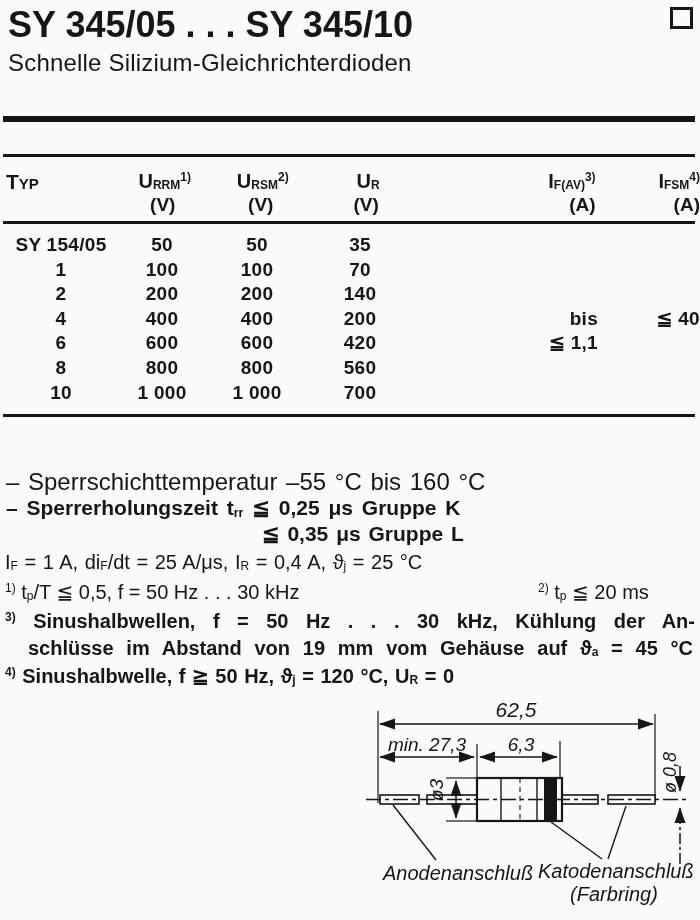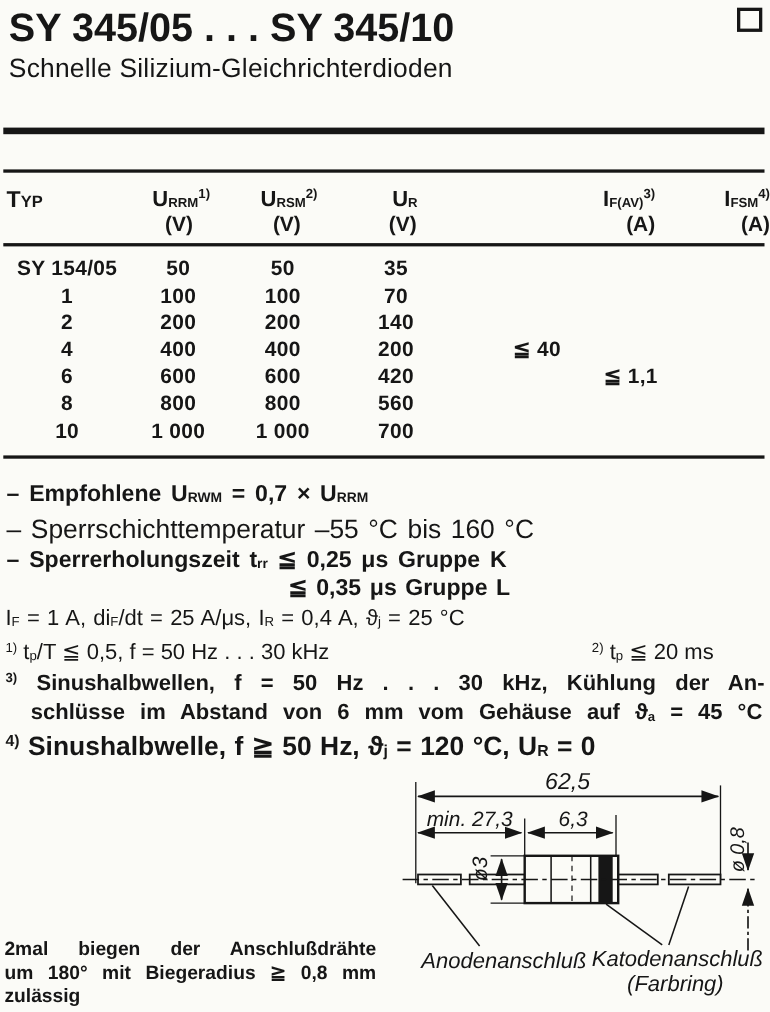--- a/index.html
+++ b/index.html
@@ -43,21 +43,21 @@
   .note{white-space:nowrap;}
   .n1{left:6px;top:437px;font-size:21px;font-weight:bold;word-spacing:3px;}
   .n2{left:6px;top:468px;font-size:24px;font-weight:400;word-spacing:2px;}
   .n3{left:6px;top:496px;font-size:21px;font-weight:bold;word-spacing:3px;}
   .n4{left:262px;top:522px;font-size:21px;font-weight:bold;word-spacing:2px;text-align:center;}
   .cond{left:5px;top:551px;font-size:20px;font-weight:400;word-spacing:1px;white-space:nowrap;}
   .f1{left:5px;top:580px;font-size:20px;font-weight:400;white-space:nowrap;}
   .f2{left:538px;top:580px;font-size:20px;font-weight:400;white-space:nowrap;}
   .f3a{left:5px;top:610px;width:690px;font-size:20px;font-weight:bold;text-align:justify;text-align-last:justify;white-space:nowrap;}
   .f3b{left:28px;top:637px;width:665px;font-size:20px;font-weight:bold;text-align:justify;text-align-last:justify;white-space:nowrap;}
-  .f4{left:5px;top:664px;font-size:24px;font-weight:bold;word-spacing:1px;white-space:nowrap;text-align:right;}
+  .f4{left:5px;top:664px;font-size:20px;font-weight:bold;word-spacing:1px;white-space:nowrap;text-align:right;}
 
   .bend{left:4px;top:852px;width:338px;font-size:17.5px;font-weight:bold;line-height:21.5px;}
   .bend .jl{text-align:justify;text-align-last:justify;}
 
   .drawing{left:0;top:0;width:700px;height:920px;pointer-events:none;}
   .dtext{font-family:"Liberation Sans",sans-serif;font-style:italic;fill:#161616;}
 </style>
 </head>
 <body>
 
@@ -121,20 +121,21 @@
       <div class="c2 ra">200</div>
       <div class="c3 ra">200</div>
       <div class="c4 ra">140</div>
       <div class="c6 ce"></div>
     </div>
     <div class="trow">
       <div class="c1 ra">4</div>
       <div class="c2 ra">400</div>
       <div class="c3 ra">400</div>
       <div class="c4 ra">200</div>
+      <div class="c5 ce">bis</div>
       <div class="c6 ce">≦ 40</div>
     </div>
     <div class="trow">
       <div class="c1 ra">6</div>
       <div class="c2 ra">600</div>
       <div class="c3 ra">600</div>
       <div class="c4 ra">420</div>
       <div class="c5 ce">≦ 1,1</div>
       <div class="c6 ce"></div>
     </div>
@@ -151,30 +152,29 @@
       <div class="c2 ra">1 000</div>
       <div class="c3 ra">1 000</div>
       <div class="c4 ra">700</div>
       <div class="c5 ce"></div>
       <div class="c6 ce"></div>
     </div>
   </div>
 
   <div class="abs rule rule4"></div>
 
-  <div class="abs note n1"><span>– Empfohlene U</span><sub>RWM</sub><span> = 0,7 × U</span><sub>RRM</sub></div>
   <div class="abs note n2">– Sperrschichttemperatur –55 °C bis 160 °C</div>
   <div class="abs note n3"><span>– Sperrerholungszeit t</span><sub>rr</sub><span> ≦ 0,25 μs Gruppe K</span></div>
   <div class="abs note n4">≦ 0,35 μs Gruppe L</div>
 
   <div class="abs cond"><span>I</span><sub>F</sub><span> = 1 A, di</span><sub>F</sub><span>/dt = 25 A/μs, I</span><sub>R</sub><span> = 0,4 A, ϑ</span><sub>j</sub><span> = 25 °C</span></div>
   <div class="abs f1"><sup>1)</sup><span> t</span><sub>p</sub><span>/T ≦ 0,5, f = 50 Hz . . . 30 kHz</span></div>
   <div class="abs f2"><sup>2)</sup><span> t</span><sub>p</sub><span> ≦ 20 ms</span></div>
   <div class="abs f3a"><sup>3)</sup><span> Sinushalbwellen, f = 50 Hz . . . 30 kHz, Kühlung der An-</span></div>
-  <div class="abs f3b"><span>schlüsse im Abstand von 6 mm vom Gehäuse auf ϑ</span><sub>a</sub><span> = 45 °C</span></div>
+  <div class="abs f3b"><span>schlüsse im Abstand von 19 mm vom Gehäuse auf ϑ</span><sub>a</sub><span> = 45 °C</span></div>
   <div class="abs f4"><sup>4)</sup><span> Sinushalbwelle, f ≧ 50 Hz, ϑ</span><sub>j</sub><span> = 120 °C, U</span><sub>R</sub><span> = 0</span></div>
 
   <svg class="abs drawing" viewBox="0 0 700 920">
     <defs>
       <marker id="ah" viewBox="0 0 10 8" refX="9.3" refY="4" markerWidth="11" markerHeight="9" orient="auto-start-reverse">
         <path d="M0,0.6 L9.8,4 L0,7.4 Z" fill="#161616"></path>
       </marker>
     </defs>
 
     <line x1="378" y1="711" x2="378" y2="803" stroke="#161616" stroke-width="1.2"></line>
@@ -215,19 +215,14 @@
 
     <line x1="393" y1="805" x2="436" y2="860" stroke="#161616" stroke-width="1.4"></line>
     <line x1="551" y1="822" x2="602" y2="859" stroke="#161616" stroke-width="1.4"></line>
     <line x1="626" y1="806" x2="608" y2="859" stroke="#161616" stroke-width="1.4"></line>
 
     <text class="dtext" x="383" y="880" font-size="20">Anodenanschluß</text>
     <text class="dtext" x="538" y="878" font-size="20">Katodenanschluß</text>
     <text class="dtext" x="614" y="901" text-anchor="middle" font-size="20">(Farbring)</text>
   </svg>
 
-  <div class="abs bend">
-    <div class="jl">2mal biegen der Anschlußdrähte</div>
-    <div class="jl">um 180° mit Biegeradius ≧ 0,8 mm</div>
-    <div>zulässig</div>
-  </div>
 
 </div>
 
 </body></html>

